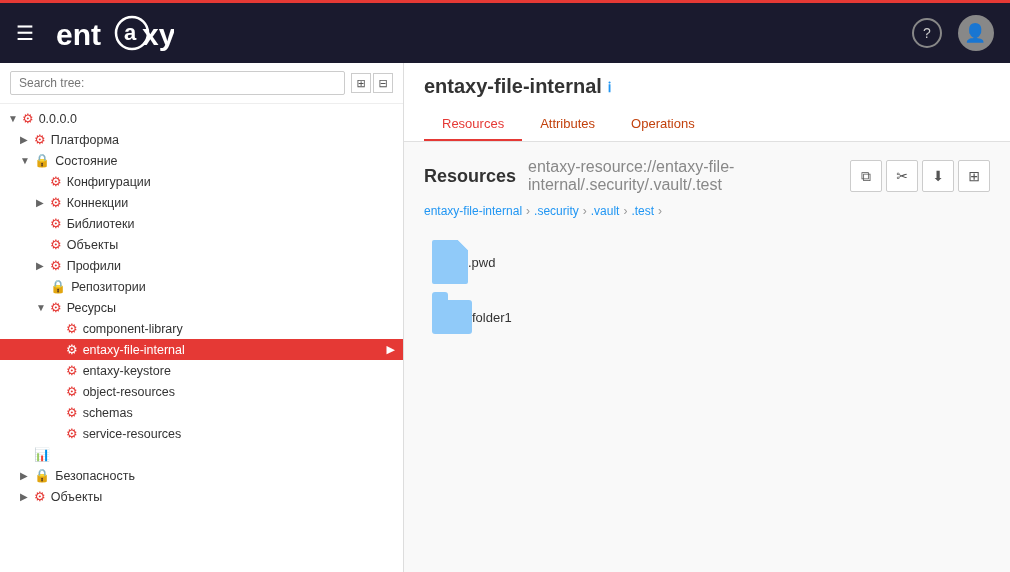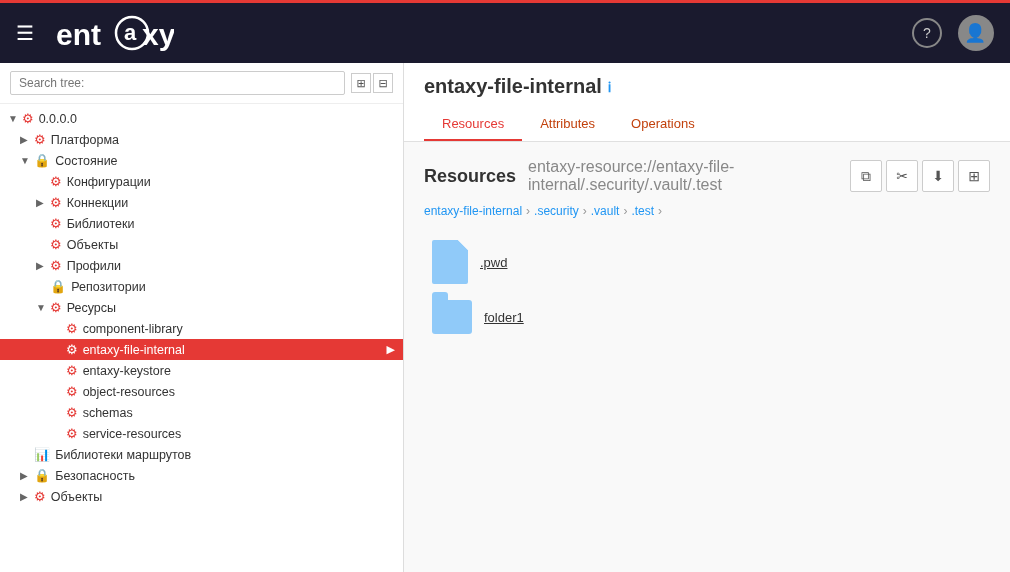--- a/index.html
+++ b/index.html
@@ -51,21 +51,21 @@
     .resources-panel { flex: 1; padding: 16px 20px; overflow-y: auto; }
     .resources-header { display: flex; align-items: center; gap: 12px; margin-bottom: 10px; }
     .resources-title { font-size: 18px; font-weight: 600; color: #333; }
     .resources-path { font-size: 16px; color: #888; }
     .resources-toolbar { margin-left: auto; display: flex; gap: 4px; }
     .toolbar-btn { width: 32px; height: 32px; border: 1px solid #ccc; background: #fff; cursor: pointer; display: flex; align-items: center; justify-content: center; font-size: 14px; color: #555; border-radius: 2px; }
     .breadcrumb { display: flex; align-items: center; gap: 4px; font-size: 12px; color: #2196f3; margin-bottom: 16px; }
     .breadcrumb span { cursor: pointer; }
     .breadcrumb .sep { color: #999; cursor: default; }
     .file-list { display: flex; flex-direction: column; gap: 4px; }
-    .file-item { display: flex; align-items: center; gap: 12px; padding: 6px 8px; cursor: pointer; border-radius: 2px; text-decoration: underline; }
+    .file-item { display: flex; align-items: center; padding: 6px 8px; cursor: pointer; border-radius: 2px; }
     .file-icon { width: 36px; height: 44px; background: #90caf9; border-radius: 2px; display: flex; align-items: flex-end; justify-content: center; padding-bottom: 2px; position: relative; flex-shrink: 0; }
     .file-icon::before { content: ''; position: absolute; top: 0; right: 0; width: 10px; height: 10px; background: #fff; clip-path: polygon(0 0, 100% 100%, 100% 0); }
     .file-icon-corner { position: absolute; top: 0; right: 0; width: 0; height: 0; border-style: solid; border-width: 0 10px 10px 0; border-color: transparent #f9f9f9 transparent transparent; }
     .folder-icon { width: 40px; height: 34px; background: #90caf9; border-radius: 0 3px 3px 3px; position: relative; flex-shrink: 0; }
     .folder-icon::before { content: ''; position: absolute; top: -8px; left: 0; width: 16px; height: 9px; background: #90caf9; border-radius: 3px 3px 0 0; }
     .file-name { font-size: 13px; color: #333; }
 
     
     .sidebar-tree::-webkit-scrollbar { width: 4px; }
     .sidebar-tree::-webkit-scrollbar-track { background: #f0f0f0; }
@@ -204,21 +204,20 @@
 
       <div class="tree-item indent-3">
         <span class="chevron" style="visibility:hidden">▶</span>
         <span class="tree-icon icon-red">⚙</span>
         <span class="tree-label">service-resources</span>
       </div>
 
       <div class="tree-item indent-1">
         <span class="chevron" style="visibility:hidden">▶</span>
         <span class="tree-icon icon-red">📊</span>
-        <span class="tree-label">Библиотеки маршрутов</span>
       </div>
 
       <div class="tree-item indent-1">
         <span class="chevron">▶</span>
         <span class="tree-icon icon-red">🔒</span>
         <span class="tree-label">Безопасность</span>
       </div>
 
       <div class="tree-item indent-1">
         <span class="chevron">▶</span>

